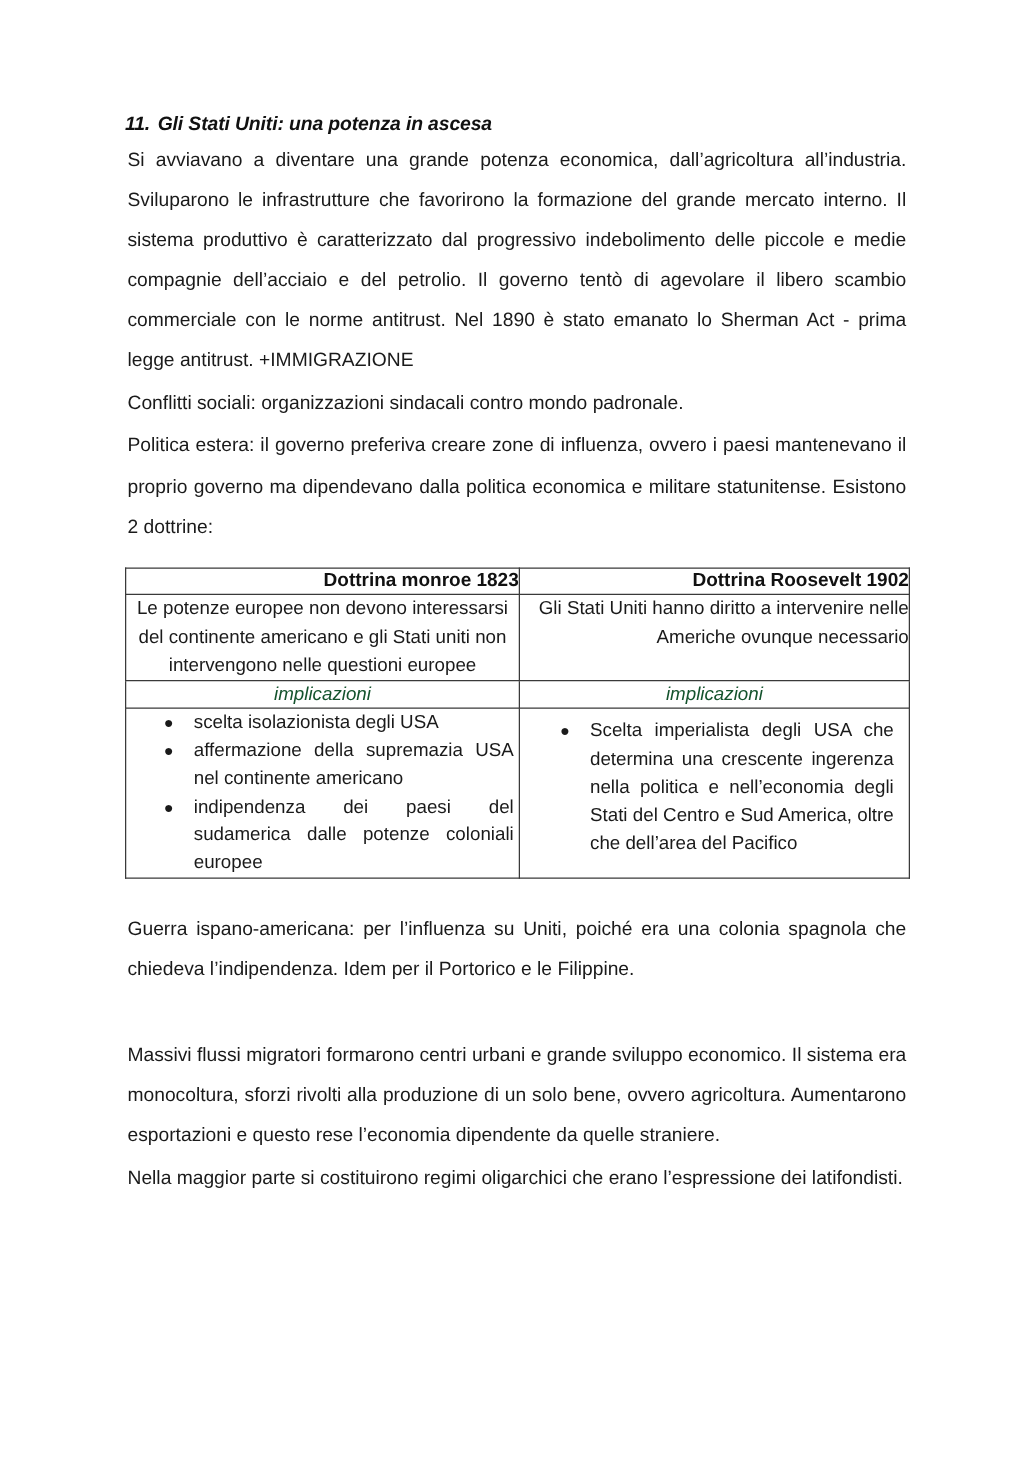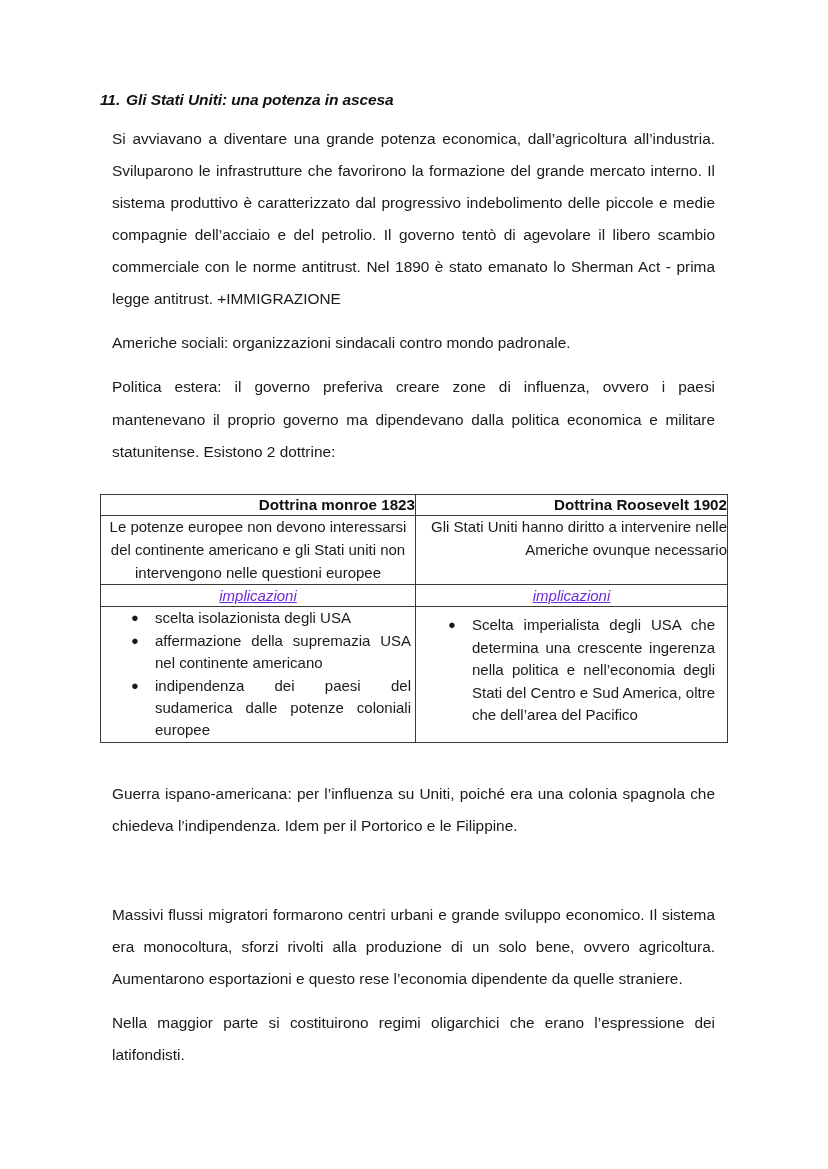--- a/index.html
+++ b/index.html
@@ -47,21 +47,21 @@
   .heading-12 {
     padding-left: 22px;
     margin-bottom: 6px;
   }
   .num-gap-wide { display: inline-block; width: 6px; }
   .num-gap-narrow { display: inline-block; width: 1px; }
 
   p.body-text {
     font-size: 15.4px;
     line-height: 2.08;
-    margin: 12px;
+    margin: 2px;
     padding: 0;
     text-align: justify;
     text-justify: inter-word;
     color: #1a1a1a;
     hyphens: none;
   }
   p.body-text.no-justify {
     text-align: left;
   }
   .spacer-table-top { height: 14px; }
@@ -106,22 +106,21 @@
     padding: 10px 10px 12px 11px;
     color: #1a1a1a;
     margin-top: 24px;
   }
   td.implications-cell {
     text-align: center;
     font-style: italic;
     font-size: 15px;
     line-height: 1.4;
     padding: 7px 6px 8px 6px;
-    color: #6d28d9;
-    text-decoration: underline;
+    color: #14532d;
   }
   td.bullets-cell {
     padding: 7px 8px 9px 4px;
   }
   td.bullets-cell.right-bullets {
     padding: 7px 8px 9px 6px;
   }
   ul.bullet-list {
     margin: 0;
     padding: 0 4px 0 30px;
@@ -150,21 +149,21 @@
 </head>
 <body>
 
 <div class="page">
   <div class="content">
 
     <h2 class="section-heading heading-11"><span>11.</span><span class="num-gap-wide"></span><span>Gli Stati Uniti: una potenza in ascesa</span></h2>
 
     <p class="body-text">Si avviavano a diventare una grande potenza economica, dall’agricoltura all’industria. Sviluparono le infrastrutture che favorirono la formazione del grande mercato interno. Il sistema produttivo è caratterizzato dal progressivo indebolimento delle piccole e medie compagnie dell’acciaio e del petrolio. Il governo tentò di agevolare il libero scambio commerciale con le norme antitrust. Nel 1890 è stato emanato lo Sherman Act - prima legge antitrust. +IMMIGRAZIONE</p>
 
-    <p class="body-text no-justify">Americhe sociali: organizzazioni sindacali contro mondo padronale.</p>
+    <p class="body-text no-justify">Conflitti sociali: organizzazioni sindacali contro mondo padronale.</p>
 
     <p class="body-text">Politica estera: il governo preferiva creare zone di influenza, ovvero i paesi mantenevano il proprio governo ma dipendevano dalla politica economica e militare statunitense. Esistono 2 dottrine:</p>
 
     <div class="spacer-table-top"></div>
 
     <table class="doctrine-table">
       <colgroup>
         <col class="col-left">
         <col class="col-right">
       </colgroup>

